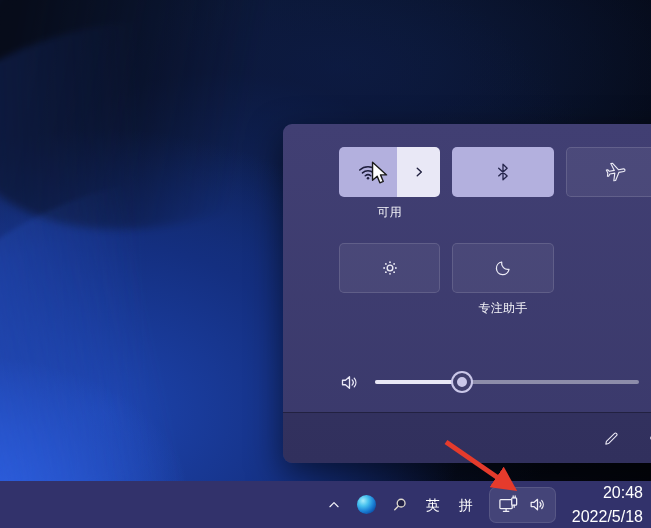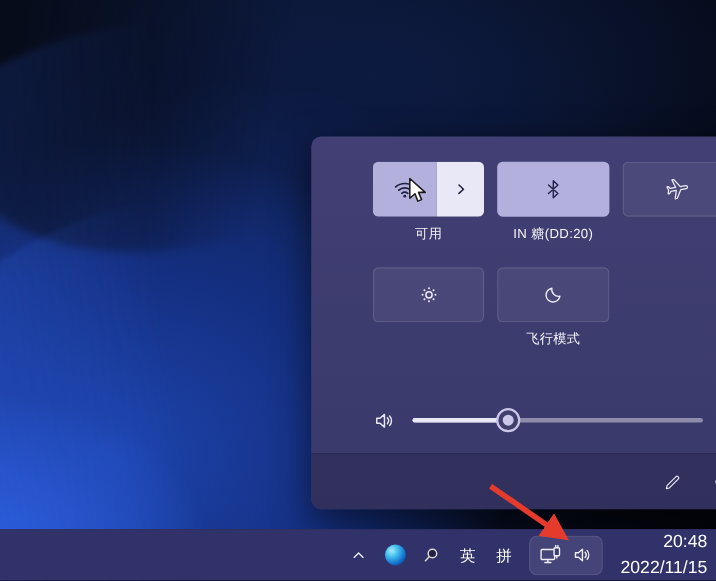--- a/index.html
+++ b/index.html
@@ -115,21 +115,20 @@
         </div>
 
         <div class="cell">
           <div class="tile on">
             <span>
               <svg width="20" height="20" viewBox="0 0 24 24" fill="none" stroke="#26264d" stroke-width="1.6" stroke-linecap="round" stroke-linejoin="round">
                 <path d="M6.8 7.4 L17 16.7 L12 21.3 L12 2.7 L17 7.4 L6.8 16.7"></path>
               </svg>
             </span>
           </div>
-          <div class="tile-label">IN 糖(DD:20)</div>
         </div>
 
         <div class="cell">
           <div class="tile off">
             <span>
               <svg width="22" height="22" viewBox="0 0 24 24" fill="none" stroke="#ecebf6" stroke-width="1.25" stroke-linejoin="round">
                 <path transform="rotate(80 12 12)" d="M21 16v-2l-8-5V3.5C13 2.67 12.33 2 11.5 2S10 2.67 10 3.5V9l-8 5v2l8-2.5V19l-2 1.5V22l3.5-1 3.5 1v-1.5L13 19v-5.5l8 2.5z"></path>
               </svg>
             </span>
           </div>
@@ -156,21 +155,21 @@
         </div>
 
         <div class="cell">
           <div class="tile off">
             <span>
               <svg width="20" height="20" viewBox="0 0 24 24" fill="none" stroke="#ecebf6" stroke-width="1.5" stroke-linejoin="round">
                 <path d="M19.2 13.6A7.6 7.6 0 0 1 10.4 4.8a7.6 7.6 0 1 0 8.8 8.8z"></path>
               </svg>
             </span>
           </div>
-          <div class="tile-label">飞行模式</div>
+          <div class="tile-label">专注助手</div>
         </div>
 
 
       </div>
 
       <div class="volume-row">
         <span>
           <svg width="21" height="21" viewBox="0 0 24 24" fill="none" stroke="#e9e8f6" stroke-width="1.5" stroke-linecap="round" stroke-linejoin="round">
             <path d="M4 9.4v5.2h3.4L12 18.6V5.4L7.4 9.4H4z"></path>
             <path d="M15 9a4.4 4.4 0 0 1 0 6"></path>
@@ -243,21 +242,21 @@
       <span>
         <svg width="19" height="19" viewBox="0 0 24 24" fill="none" stroke="#f0eff6" stroke-width="1.6" stroke-linecap="round" stroke-linejoin="round">
           <path d="M4 9.4v5.2h3.4L12 18.6V5.4L7.4 9.4H4z"></path>
           <path d="M15 9a4.4 4.4 0 0 1 0 6"></path>
           <path d="M17.4 7a7.6 7.6 0 0 1 0 10"></path>
         </svg>
       </span>
     </div>
     <div class="clock">
       <div>20:48</div>
-      <div>2022/11/15</div>
+      <div>2022/5/18</div>
     </div>
   </div>
 
   <div class="red-arrow">
     <svg width="92" height="66" viewBox="0 0 92 66">
       <defs>
         <marker id="ah" markerWidth="5" markerHeight="5" refX="1.8" refY="2.5" orient="auto">
           <path d="M0 0 L5 2.5 L0 5 Z" fill="#e53b2c"></path>
         </marker>
       </defs>

